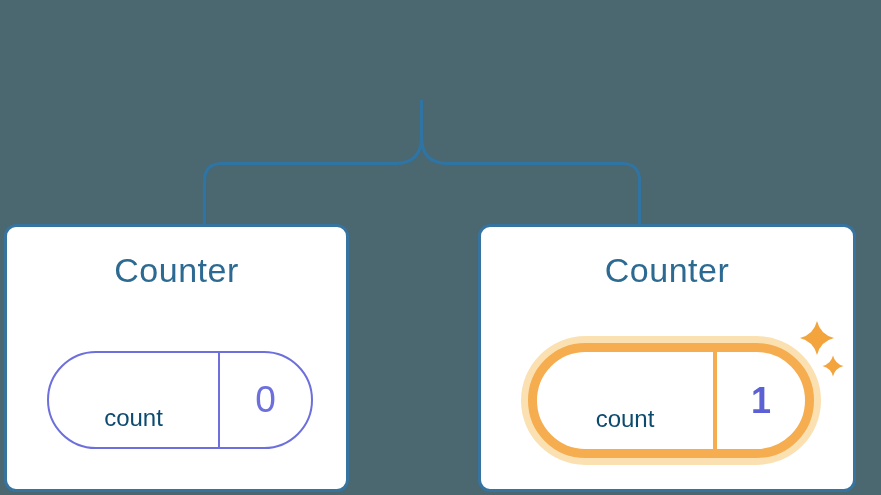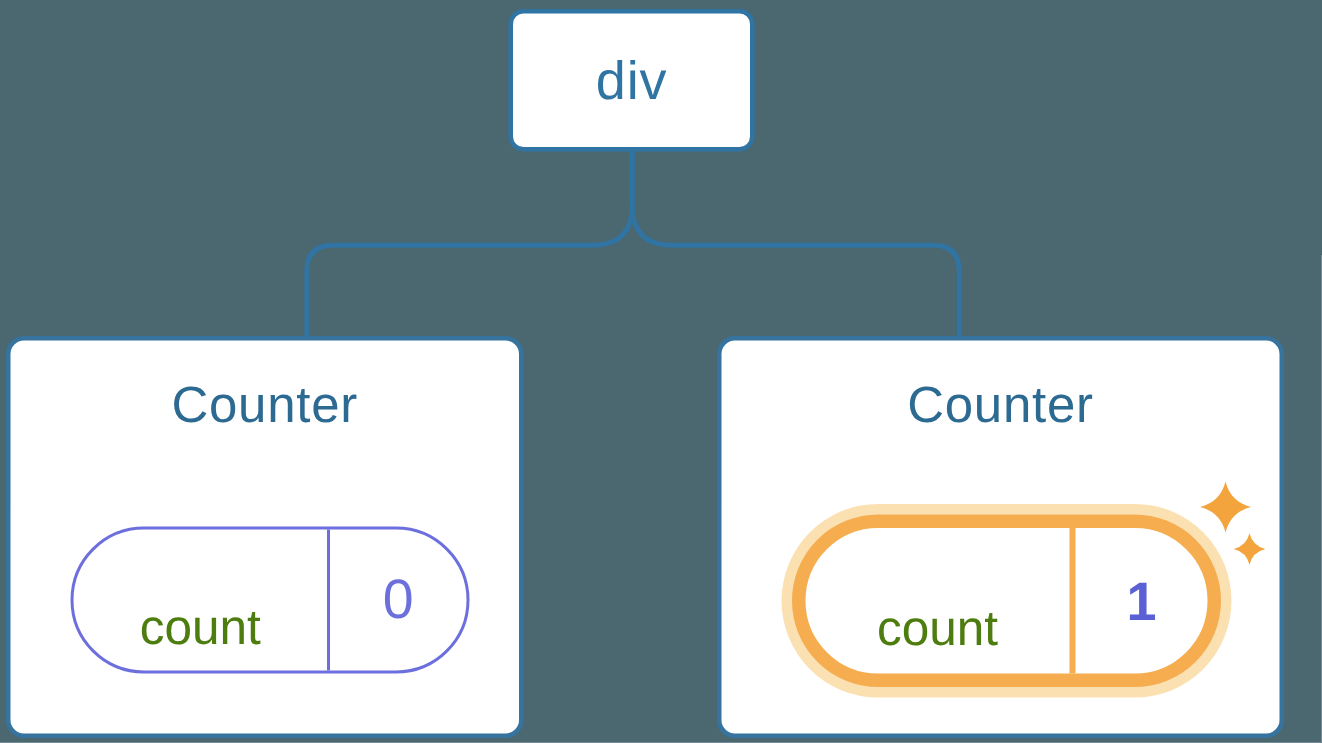--- a/index.html
+++ b/index.html
@@ -38,21 +38,21 @@
     margin-top:24px;text-align:center;
     font-size:34px;font-weight:500;color:#2d6a92;letter-spacing:0.5px;
   }
 
   .pill{
     position:absolute;background:#ffffff;display:flex;align-items:stretch;
     box-sizing:border-box;
   }
   .pill .pill-key{
     display:flex;align-items:center;justify-content:center;
-    font-size:33px;color:#4d7c0f;margin-top:36px;
+    font-size:24px;color:#0c4a6e;margin-top:36px;
   }
   .pill .pill-value{
     flex:1;display:flex;align-items:center;justify-content:center;
     font-size:37px;color:#6c6fdc;
   }
 
   .pill.plain{
     left:40px;top:124px;width:266px;height:98px;
     border:2px solid #6c6fdc;border-radius:60px;
   }
@@ -71,23 +71,20 @@
 </head>
 <body>
 
 <div class="stage">
 
   <svg class="connectors" width="881" height="495" viewBox="0 0 881 495">
     <path d="M 204.5 226 L 204.5 181 Q 204.5 163.5 222 163.5 L 395 163.5 Q 421.5 163.5 421.5 137 L 421.5 100" fill="none" stroke="#2f74a3" stroke-width="3.2"></path>
     <path d="M 639.5 226 L 639.5 181 Q 639.5 163.5 622 163.5 L 448 163.5 Q 421.5 163.5 421.5 137 L 421.5 100" fill="none" stroke="#2f74a3" stroke-width="3.2"></path>
   </svg>
 
-  <div class="node-root">
-    <span class="root-label">div</span>
-  </div>
 
   <div class="card left">
     <div class="card-title">Counter</div>
     <div class="pill plain">
       <span class="pill-key">count</span>
       <span class="pill-divider"></span>
       <span class="pill-value">0</span>
     </div>
   </div>
 

